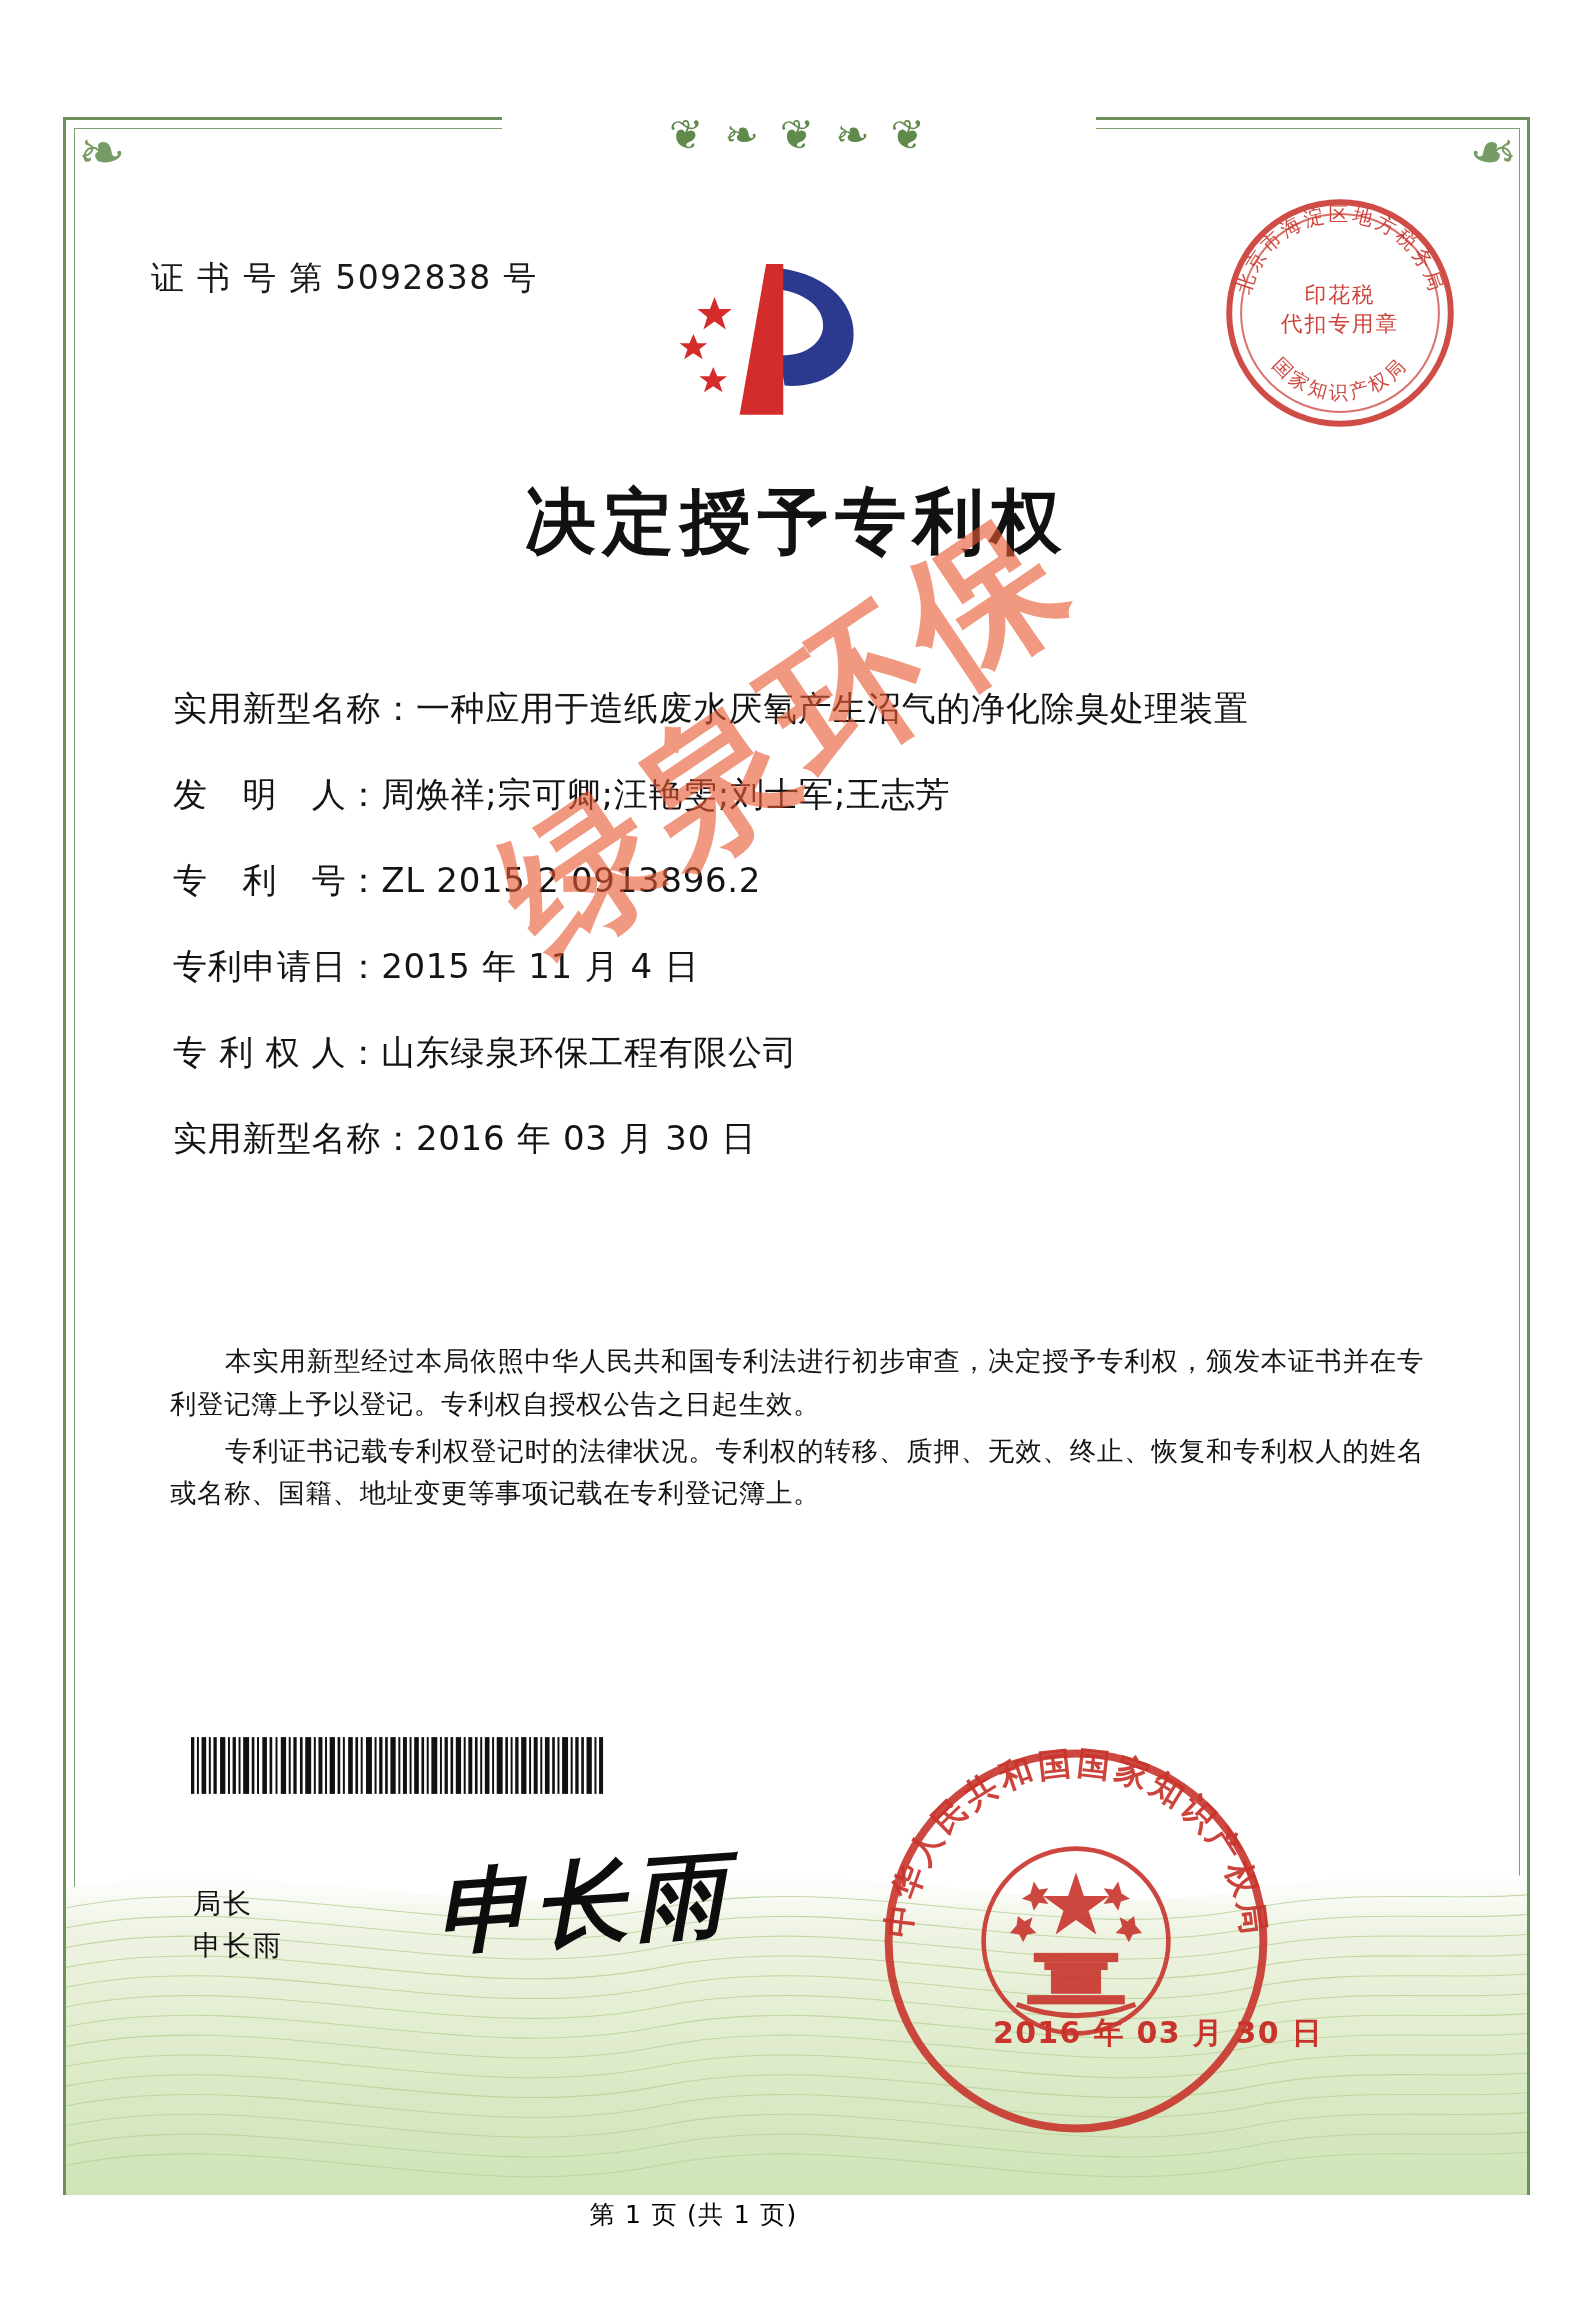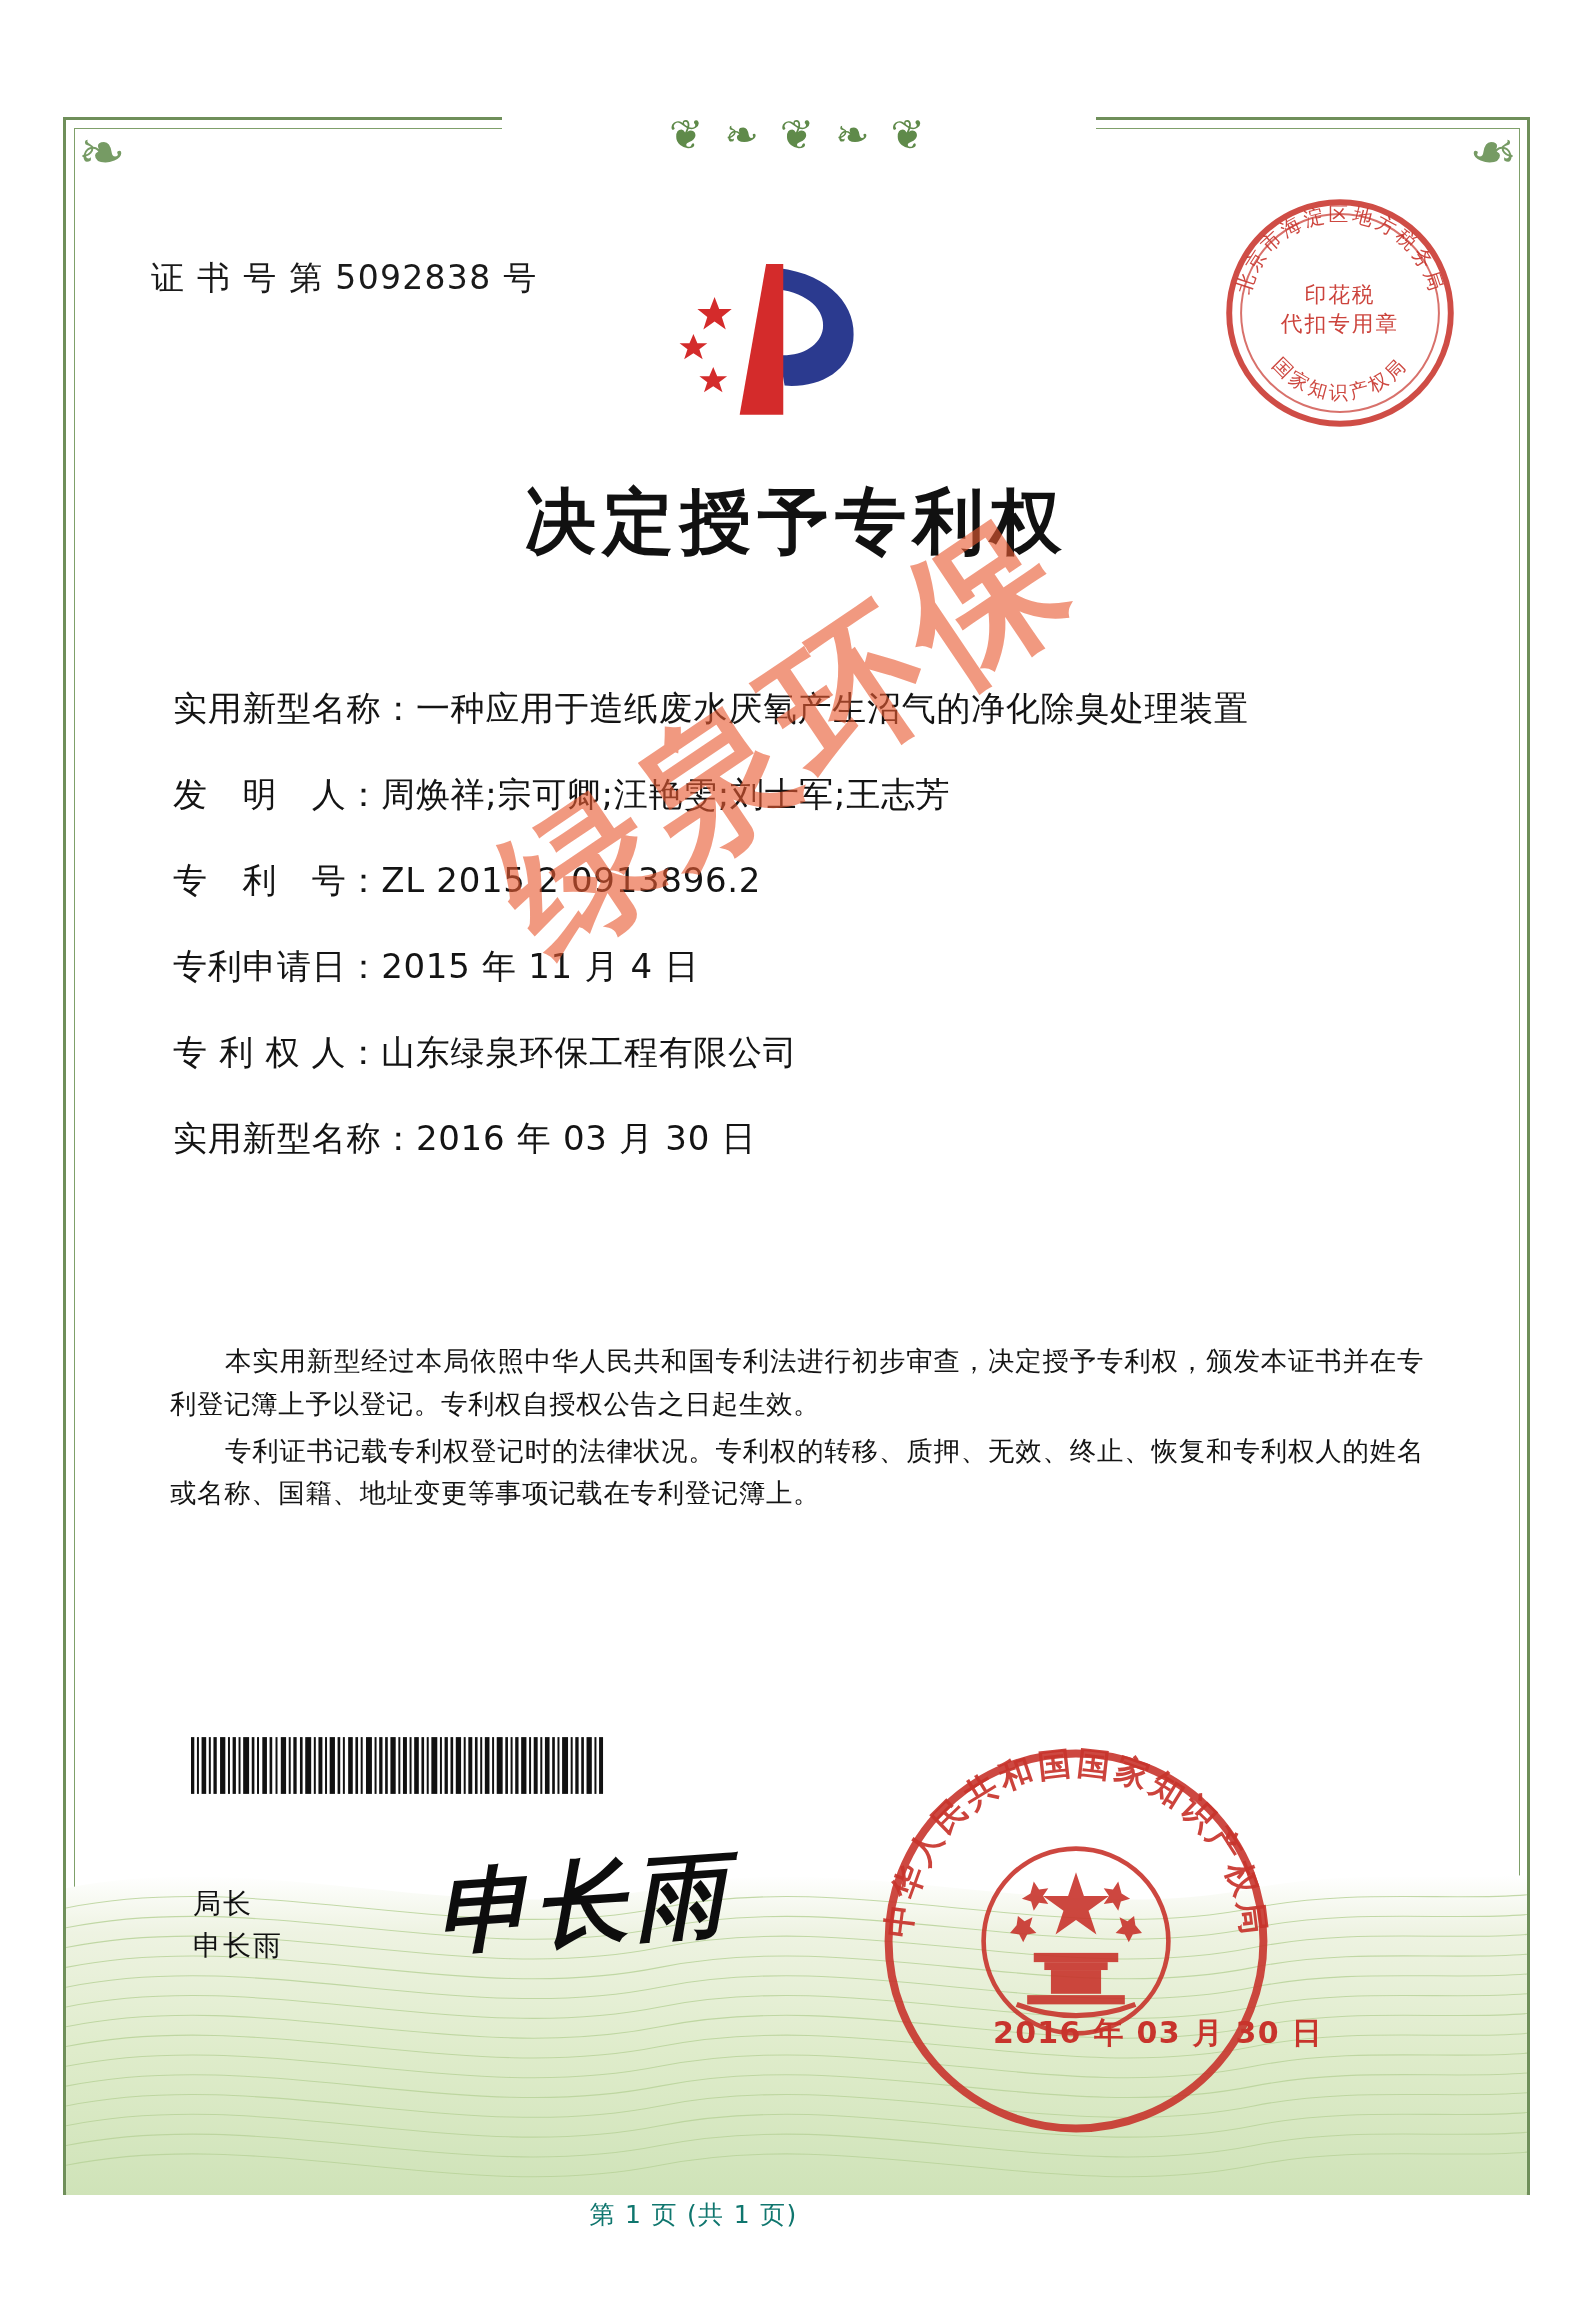--- a/index.html
+++ b/index.html
@@ -231,21 +231,21 @@
   }
 
   
   .footer {
     position: absolute;
     left: 0;
     top: 2198px;
     width: 1387px;
     text-align: center;
     font-size: 25px;
-    color: #0f766e;
+    color: #000000;
     letter-spacing: 1.3px;
   }
 </style>
 </head>
 <body>
 
 <div class="page">
 
   <div class="frame-outer"></div>
   <div class="frame-inner"></div>

